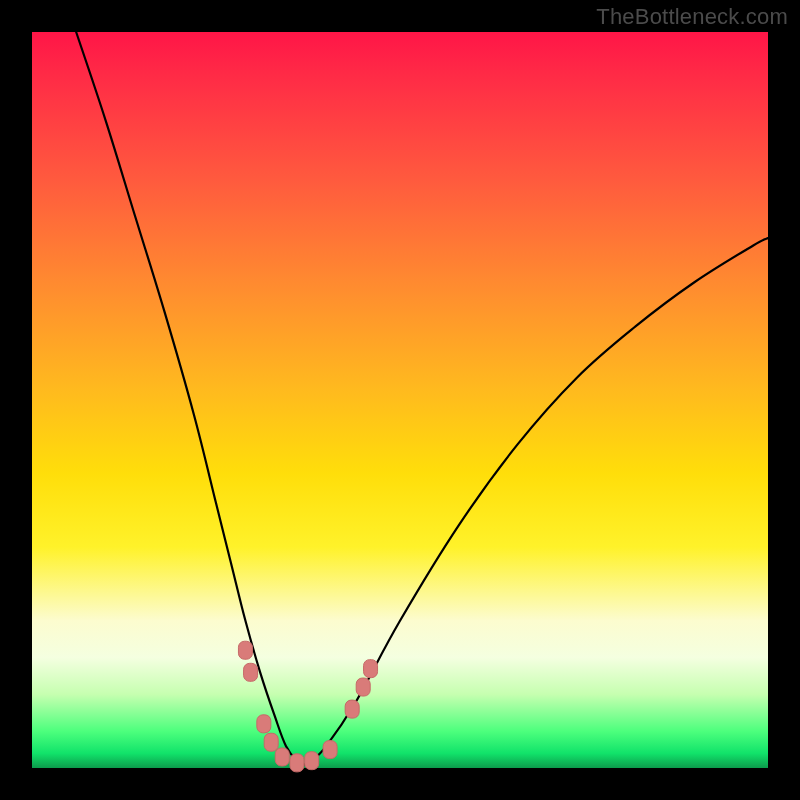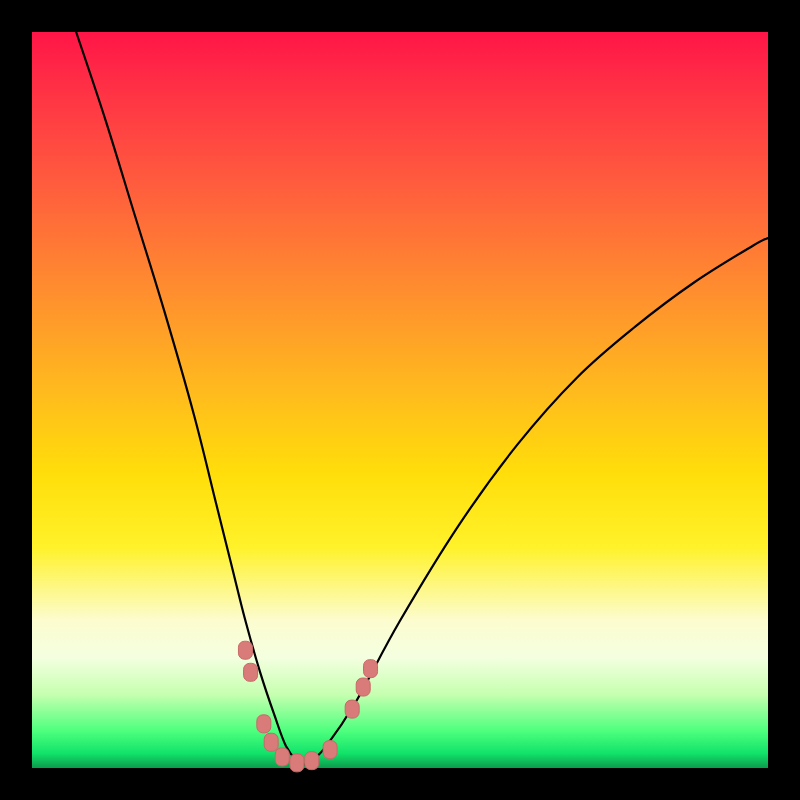--- a/index.html
+++ b/index.html
@@ -56,20 +56,21 @@
     inset: 0;
     width: 100%;
     height: 100%;
     overflow: visible;
   }
 </style>
 </head>
 <body>
 
 <div class="frame">
+  <div class="watermark">TheBottleneck.com</div>
   <div class="plot-area">
     <svg class="curve" viewBox="0 0 736 736" preserveAspectRatio="none">
       <path id="curve-path" fill="none" stroke="#000000" stroke-width="2.2" stroke-linecap="round" d="M 44.16 0.00 C 49.46 15.90, 63.00 55.20, 73.60 88.32 C 84.20 121.44, 92.44 149.56, 103.04 184.00 C 113.64 218.44, 121.88 243.91, 132.48 279.68 C 143.08 315.45, 152.65 348.28, 161.92 382.72 C 171.19 417.16, 177.38 444.54, 184.00 471.04 C 190.62 497.54, 193.42 508.72, 198.72 529.92 C 204.02 551.12, 208.14 568.93, 213.44 588.80 C 218.74 608.67, 222.86 623.10, 228.16 640.32 C 233.46 657.54, 238.24 671.23, 242.88 684.48 C 247.52 697.73, 249.95 705.97, 253.92 713.92 C 257.89 721.87, 261.65 725.33, 264.96 728.64 C 268.27 731.95, 269.67 732.32, 272.32 732.32 C 274.97 732.32, 275.71 731.95, 279.68 728.64 C 283.65 725.33, 286.45 724.52, 294.40 713.92 C 302.35 703.32, 310.59 692.28, 323.84 669.76 C 337.09 647.24, 349.45 620.60, 368.00 588.80 C 386.55 557.00, 405.68 524.92, 426.88 493.12 C 448.08 461.32, 464.56 438.66, 485.76 412.16 C 506.96 385.66, 523.44 367.12, 544.64 345.92 C 565.84 324.72, 582.32 311.62, 603.52 294.40 C 624.72 277.18, 641.20 264.81, 662.40 250.24 C 683.60 235.67, 708.03 221.39, 721.28 213.44 C 734.53 205.49, 733.35 207.40, 736.00 206.08"></path>
       <g id="markers-group">
           <rect x="206.44" y="609.24" width="14" height="18" rx="6" ry="6" fill="#d97b79" stroke="#c66a68" stroke-width="1"></rect>
           <rect x="211.59" y="631.32" width="14" height="18" rx="6" ry="6" fill="#d97b79" stroke="#c66a68" stroke-width="1"></rect>
           <rect x="224.84" y="682.84" width="14" height="18" rx="6" ry="6" fill="#d97b79" stroke="#c66a68" stroke-width="1"></rect>
           <rect x="232.20" y="701.24" width="14" height="18" rx="6" ry="6" fill="#d97b79" stroke="#c66a68" stroke-width="1"></rect>
           <rect x="243.24" y="715.96" width="14" height="18" rx="6" ry="6" fill="#d97b79" stroke="#c66a68" stroke-width="1"></rect>
           <rect x="257.96" y="721.85" width="14" height="18" rx="6" ry="6" fill="#d97b79" stroke="#c66a68" stroke-width="1"></rect>

